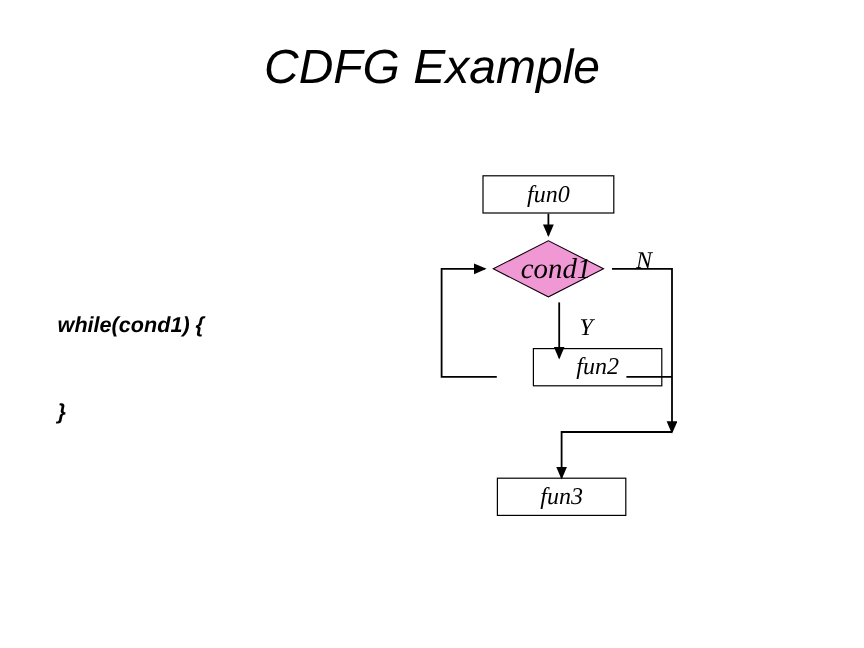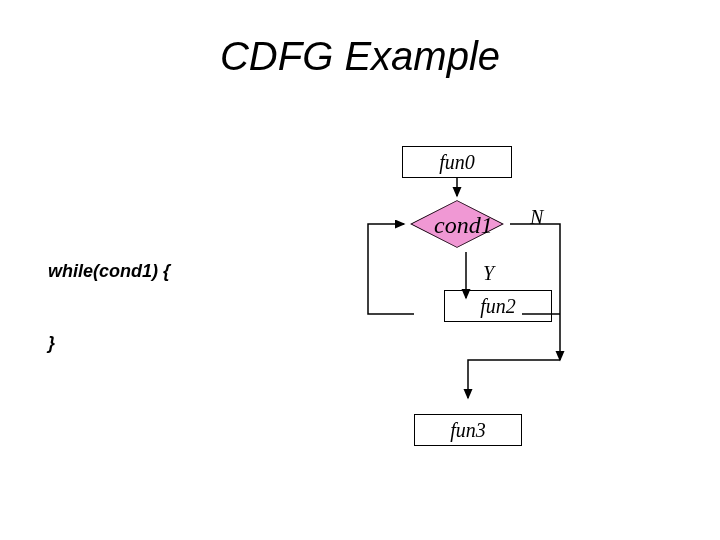--- a/index.html
+++ b/index.html
@@ -93,21 +93,21 @@
 
   <div class="diamond-wrap" style="left:404px; top:196px; width:106px; height:56px;">
     <div class="diamond" style="left:28px; top:3px; width:50px; height:50px; background:#f098d4; transform:rotate(45deg) skew(-18deg,-18deg);"></div>
     <div class="diamond-label" style="left:30px; top:16px;">cond1</div>
   </div>
 
   <div class="node rect" style="left:414px; top:290px; width:108px; height:32px;margin-left:30px;">
     <span>fun2</span>
   </div>
 
-  <div class="node rect" style="left:414px; top:398px; width:108px; height:32px;margin-top:16px;">
+  <div class="node rect" style="left:414px; top:398px; width:108px; height:32px;">
     <span>fun3</span>
   </div>
 
   <div class="lbl" style="left:530px; top:206px;">N</div>
   <div class="lbl" style="left:483px; top:262px;">Y</div>
 
   <svg class="arrows">
     <defs>
       <marker id="arrowhead" markerWidth="8" markerHeight="8" refX="6" refY="3" orient="auto">
         <path d="M0,0 L7,3 L0,6 Z" fill="#000"></path>

